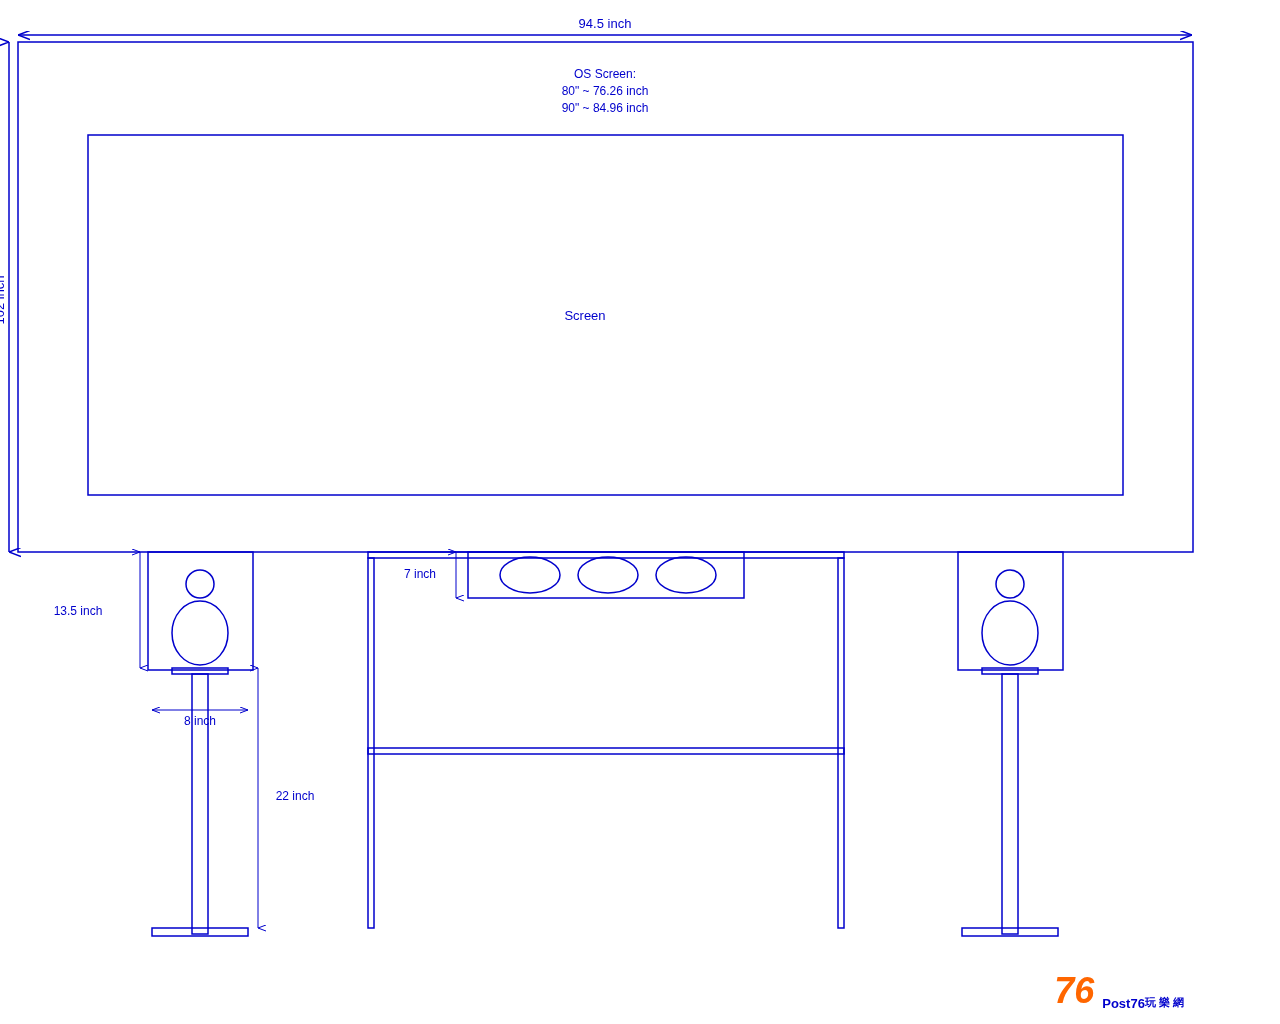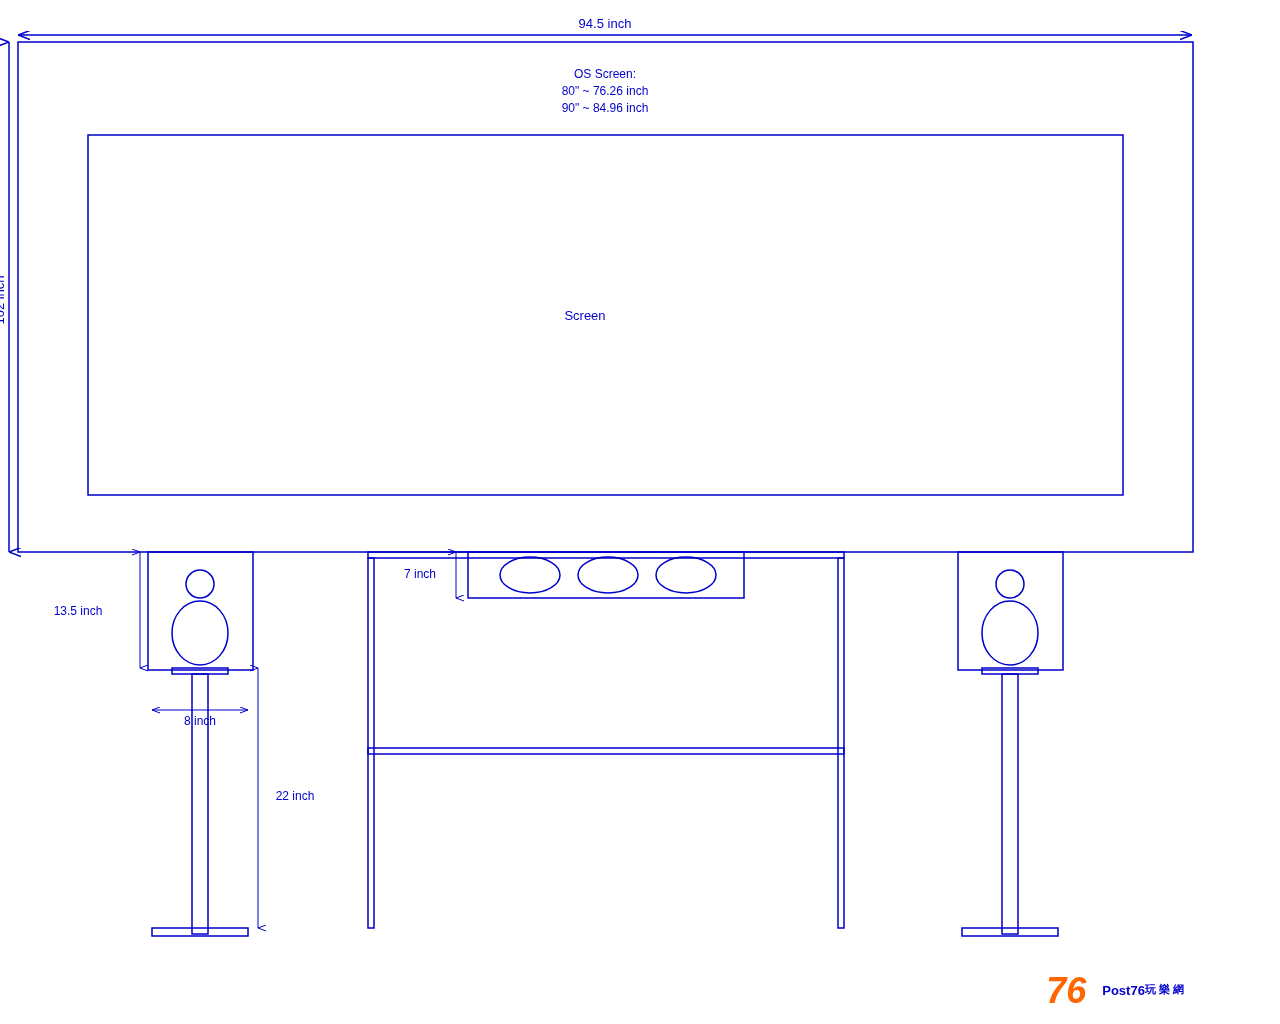--- a/index.html
+++ b/index.html
@@ -25,22 +25,22 @@
       width: 1280px;
       height: 1024px;
     }
 
     
     .watermark {
       position: absolute;
       bottom: 12px;
       right: 12px;
       display: flex;
-      align-items: center;
-      gap: 16px;
+      align-items: flex-end;
+      gap: 8px;
     }
     .watermark-76 {
       font-size: 36px;
       font-weight: bold;
       color: #ff6600;
       font-style: italic;
     }
     .watermark-post76 {
       display: flex;
       flex-direction: row;

